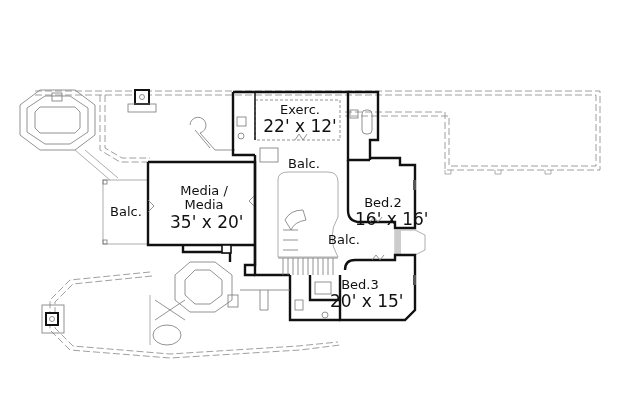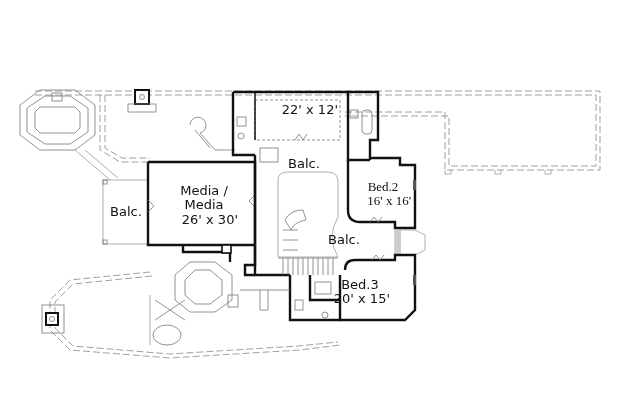--- a/index.html
+++ b/index.html
@@ -1,20 +1,20 @@
 <!DOCTYPE html>
 <html><head>
 <meta charset="utf-8">
 <style>
   html, body { margin: 0; padding: 0; background: #ffffff; }
   body { width: 620px; height: 415px; overflow: hidden; position: relative; font-family: "DejaVu Sans", sans-serif; }
   svg { position: absolute; left: 0; top: 0; }
   .label { position: absolute; color: #111; text-align: center; line-height: 1.1; white-space: nowrap; }
   .label .name { font-size: 13px; display: block; }
-  .label .dim { font-size: 13px; display: block; text-align: right; }
+  .label .dim { font-size: 17px; display: block; }
   .wall { stroke: #111; stroke-width: 2.4; fill: none; }
   .thin { stroke: #777; stroke-width: 0.8; fill: none; }
   .dash { stroke: #888; stroke-width: 0.8; fill: none; stroke-dasharray: 7 3; }
   .grey { stroke: #999; stroke-width: 0.8; fill: none; }
 </style>
 </head>
 <body>
 
 <svg width="620" height="415" viewBox="0 0 620 415">
 
@@ -121,38 +121,39 @@
   <g>
     <ellipse cx="167" cy="335" rx="14" ry="10" class="thin"></ellipse>
     <rect x="228" y="295" width="10" height="12" class="thin"></rect>
     <path class="thin" d="M155 300 L185 320 M155 320 L185 300"></path>
     <path class="thin" d="M240 290 H290 M260 290 V310 H268 V290"></path>
     <path class="grey" d="M150 295 V345"></path>
   </g>
 </svg>
 
 <div class="label" style="left:262px;top:103px;width:76px;">
+  <span class="name">Exerc.</span>
   <span class="dim">22' x 12'</span>
 </div>
 
 <div class="label" style="left:282px;top:157px;width:44px;">
   <span class="name">Balc.</span>
 </div>
 
 <div class="label" style="left:170px;top:184px;width:68px;">
   <span class="name">Media /</span>
   <span class="name">Media</span>
-  <span class="dim">26' x 30'</span>
+  <span class="dim">35' x 20'</span>
 </div>
 
 <div class="label" style="left:105px;top:205px;width:42px;">
   <span class="name">Balc.</span>
 </div>
 
-<div class="label" style="left:355px;top:180px;width:56px;font-family:Liberation Serif, serif;">
+<div class="label" style="left:355px;top:196px;width:56px;">
   <span class="name">Bed.2</span>
   <span class="dim">16' x 16'</span>
 </div>
 
 <div class="label" style="left:322px;top:233px;width:44px;">
   <span class="name">Balc.</span>
 </div>
 
 <div class="label" style="left:330px;top:278px;width:60px;">
   <span class="name">Bed.3</span>

